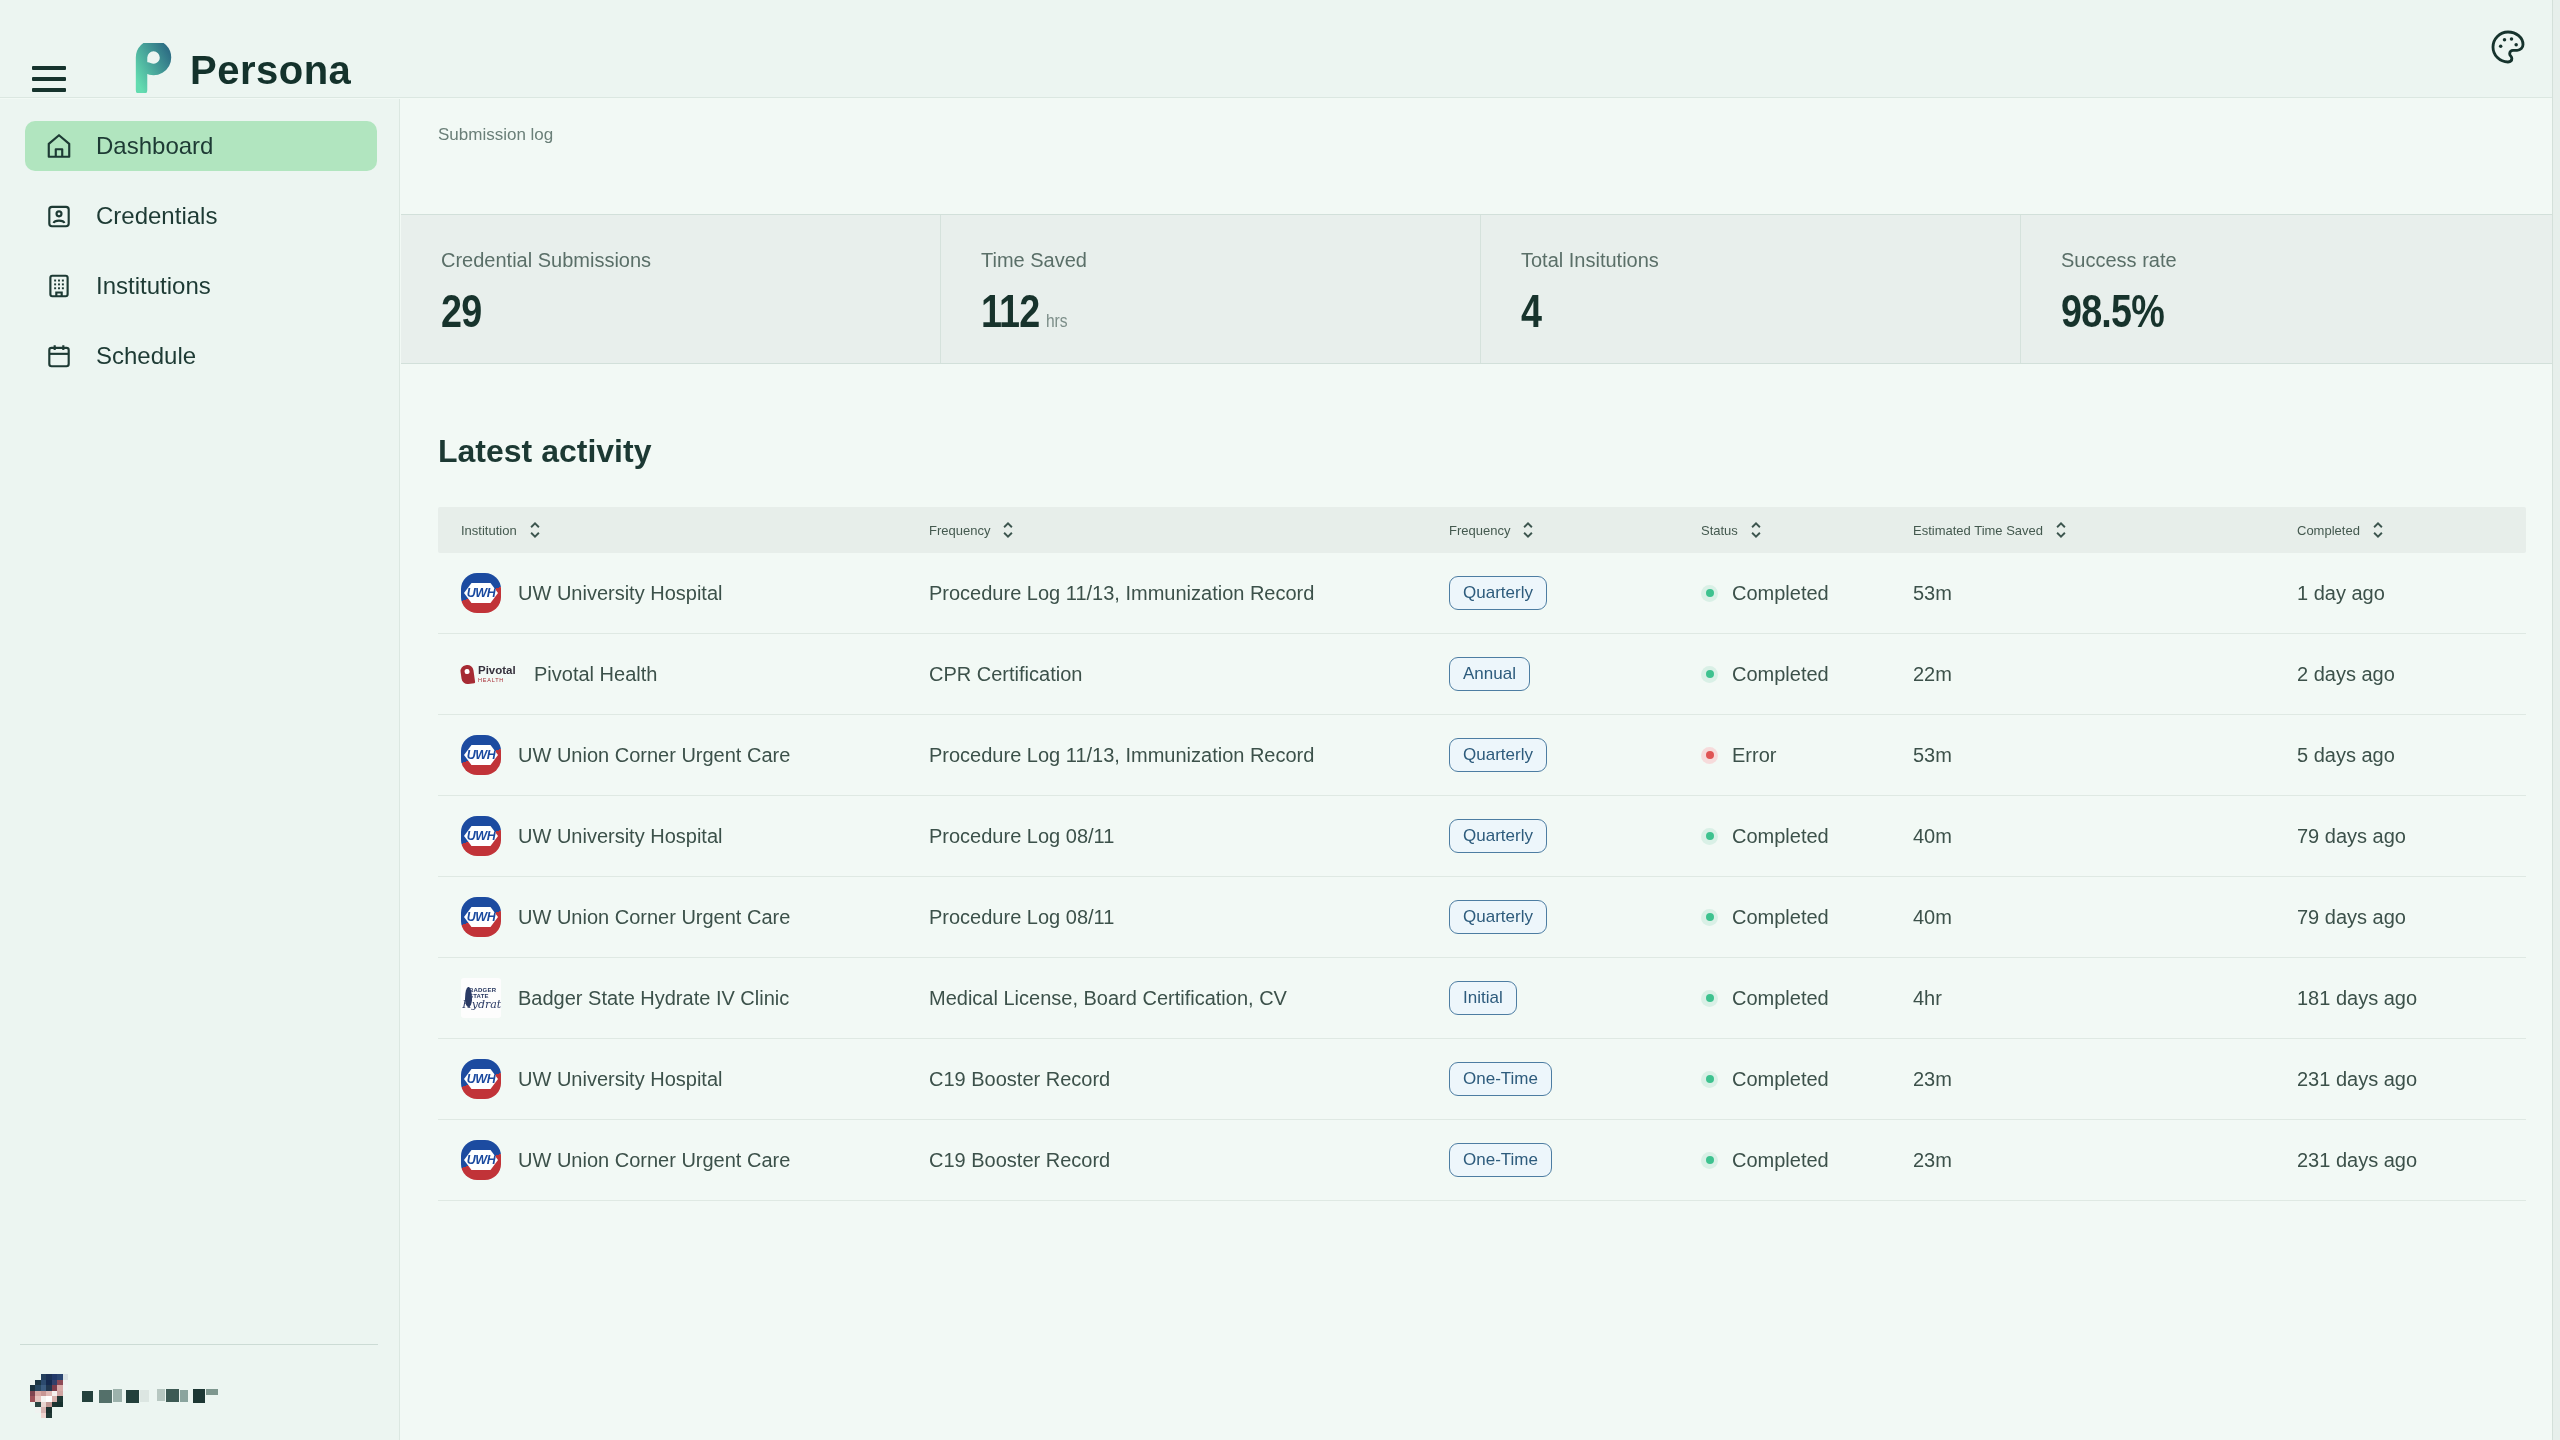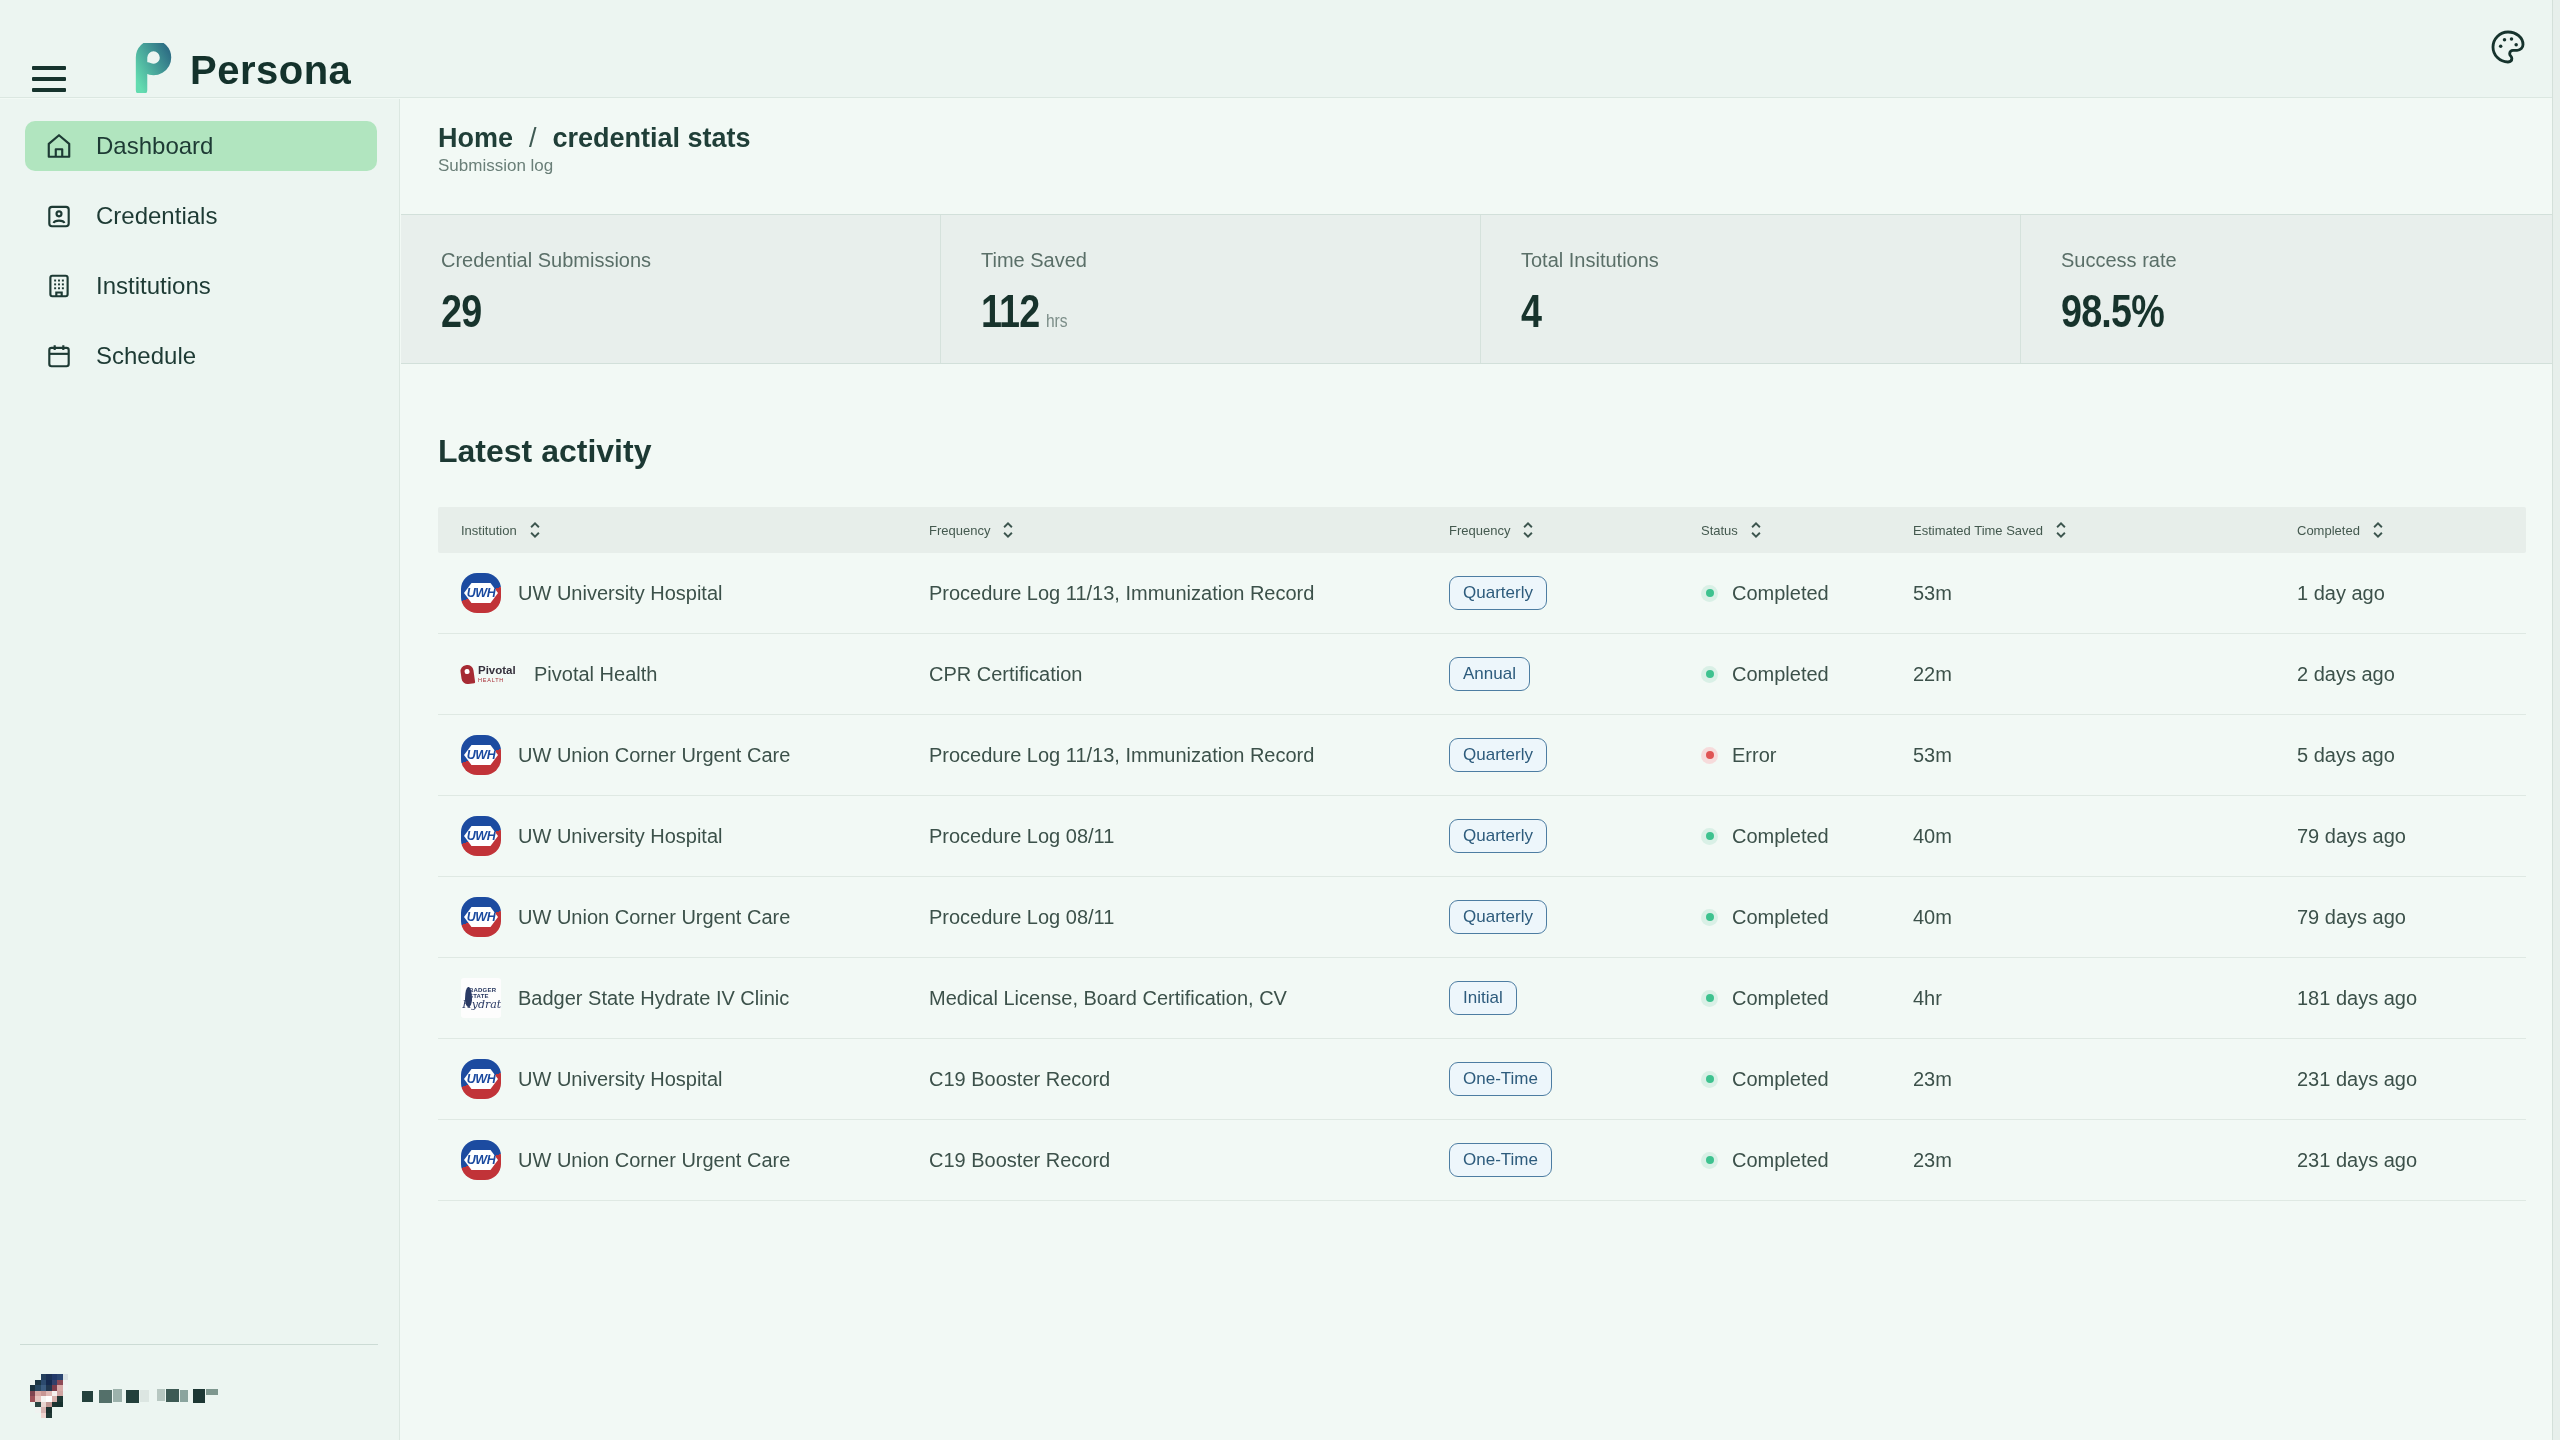--- a/index.html
+++ b/index.html
@@ -247,25 +247,20 @@
           <rect x="111" y="1" width="12" height="14" fill="#1d3734"></rect>
           <rect x="124" y="1" width="12" height="6" fill="#7e978f"></rect>
         </svg>
       </span>
     </div>
   </div>
 </div>
 
 <div class="main">
   <div class="breadcrumb-wrap">
-    <div class="breadcrumb">
-      <span>Home</span>
-      <span class="crumb-sep">/</span>
-      <span>credential stats</span>
-    </div>
     <div class="breadcrumb-sub">Submission log</div>
   </div>
 
   <div class="stats-band">
   <div class="stat-card">
     <div class="stat-label">Credential Submissions</div>
     <div class="stat-value-row">
       <span class="stat-value">29</span>
 
     </div>

